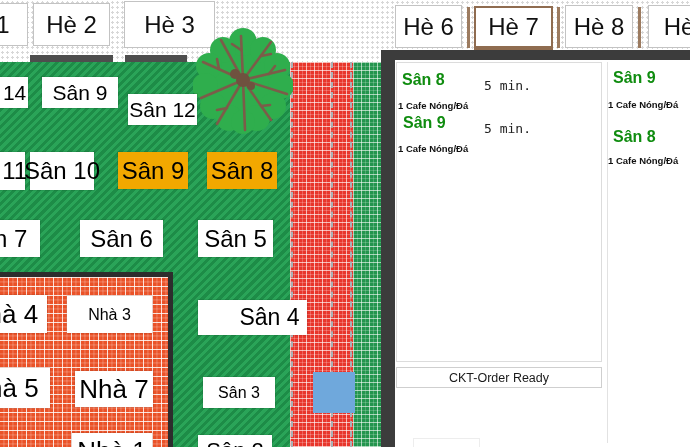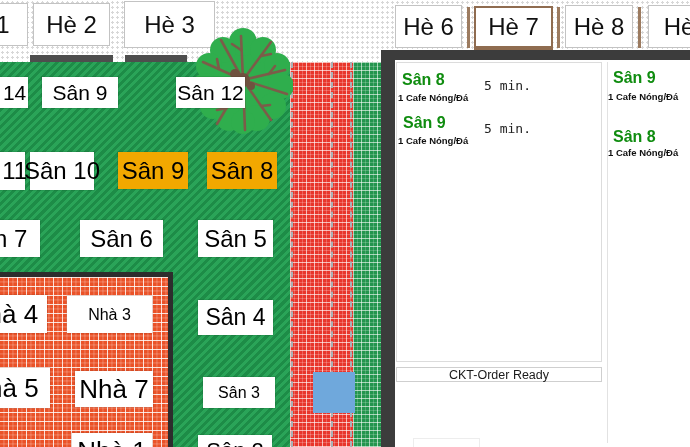--- a/index.html
+++ b/index.html
@@ -66,21 +66,21 @@
   .col-box{position:absolute;background:#fff;border:1px solid #dcdcdc;box-sizing:border-box;}
   .col2-box{position:absolute;background:#fff;border-left:1px solid #e2e2e2;box-sizing:border-box;}
   .ckt-bar{
     position:absolute;background:#fff;border:1px solid #cfcfcf;box-sizing:border-box;
     display:flex;align-items:center;justify-content:center;
     font-size:12.5px;color:#1a1a1a;
   }
   .faint-btn{position:absolute;background:#fff;border:1px solid #ededed;box-sizing:border-box;}
   .tname{position:absolute;font-size:16px;font-weight:bold;color:#0f8c0f;white-space:nowrap;}
   .twait{position:absolute;font-size:13px;font-family:"DejaVu Sans Mono",monospace;color:#222;white-space:nowrap;}
-  .titem{position:absolute;font-size:9.5px;font-weight:bold;color:#111;white-space:nowrap;}
+  .titem{position:absolute;font-size:9.5px;font-weight:bold;color:#111;white-space:nowrap;margin-top:8px;}
   .tree{position:absolute;}
 </style>
 </head>
 <body>
 
 <div id="screen">
 
   <div class="tab" style="left:-22px;top:3px;width:50px;height:43px;">
       <span>1</span>
     </div>
@@ -158,21 +158,21 @@
         <circle cx="58" cy="58" r="4"></circle>
     </g>
   </svg>
 
   <div class="lbl" style="left:-42px;top:77px;width:70px;height:31px;font-size:21px;">
       <span>Sân 14</span>
     </div>
   <div class="lbl" style="left:42px;top:77px;width:76px;height:31px;font-size:21px;">
       <span>Sân 9</span>
     </div>
-  <div class="lbl" style="left:128px;top:77px;width:69px;height:31px;font-size:21px;margin-left:48px;">
+  <div class="lbl" style="left:128px;top:94px;width:69px;height:31px;font-size:21px;">
       <span>Sân 12</span>
     </div>
   <div class="lbl" style="left:-45px;top:152px;width:70px;height:38px;font-size:24px;">
       <span>Sân 11</span>
     </div>
   <div class="lbl" style="left:30px;top:152px;width:64px;height:38px;font-size:24px;">
       <span>Sân 10</span>
     </div>
   <div class="lbl orange" style="left:118px;top:152px;width:70px;height:37px;font-size:24px;">
       <span>Sân 9</span>
@@ -197,21 +197,21 @@
     </div>
   <div class="lbl" style="left:-42px;top:368px;width:92px;height:40px;font-size:26px;">
       <span>Nhà 5</span>
     </div>
   <div class="lbl" style="left:75px;top:371px;width:78px;height:36px;font-size:26px;">
       <span>Nhà 7</span>
     </div>
   <div class="lbl" style="left:72px;top:433px;width:80px;height:36px;font-size:26px;">
       <span>Nhà 1</span>
     </div>
-  <div class="lbl" style="left:198px;top:300px;width:75px;height:35px;font-size:23px;">
+  <div class="lbl" style="left:198px;top:300px;width:75px;height:35px;font-size:23px;padding-left:34px;">
       <span>Sân 4</span>
     </div>
   <div class="lbl" style="left:203px;top:377px;width:72px;height:31px;font-size:16px;">
       <span>Sân 3</span>
     </div>
   <div class="lbl" style="left:198px;top:435px;width:74px;height:31px;font-size:22px;">
       <span>Sân 2</span>
     </div>
 
   <div class="panel-dark" style="left:381px;top:50px;width:309px;height:397px;"></div>
@@ -232,18 +232,18 @@
 
   <div>
     <span class="tname" style="left:613px;top:69px;">Sân 9</span>
     <span class="titem" style="left:608px;top:91px;">1  Cafe Nóng/Đá</span>
   </div>
   <div>
     <span class="tname" style="left:613px;top:128px;">Sân 8</span>
     <span class="titem" style="left:608px;top:147px;">1  Cafe Nóng/Đá</span>
   </div>
 
-  <div class="ckt-bar" style="left:396px;top:367px;width:206px;height:15px;">
+  <div class="ckt-bar" style="left:396px;top:367px;width:206px;height:21px;">
     <span>CKT-Order Ready</span>
   </div>
   <div class="faint-btn" style="left:413px;top:438px;width:67px;height:14px;"></div>
 
 </div>
 
 </body></html>

